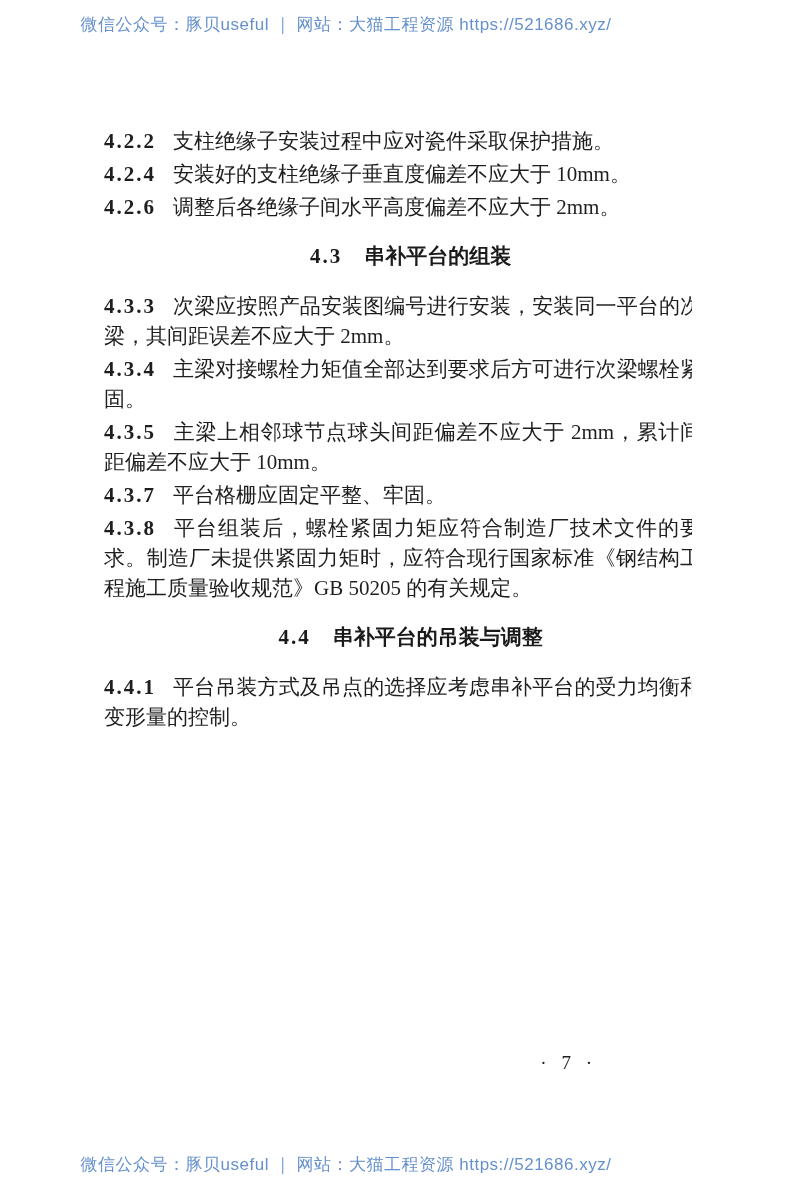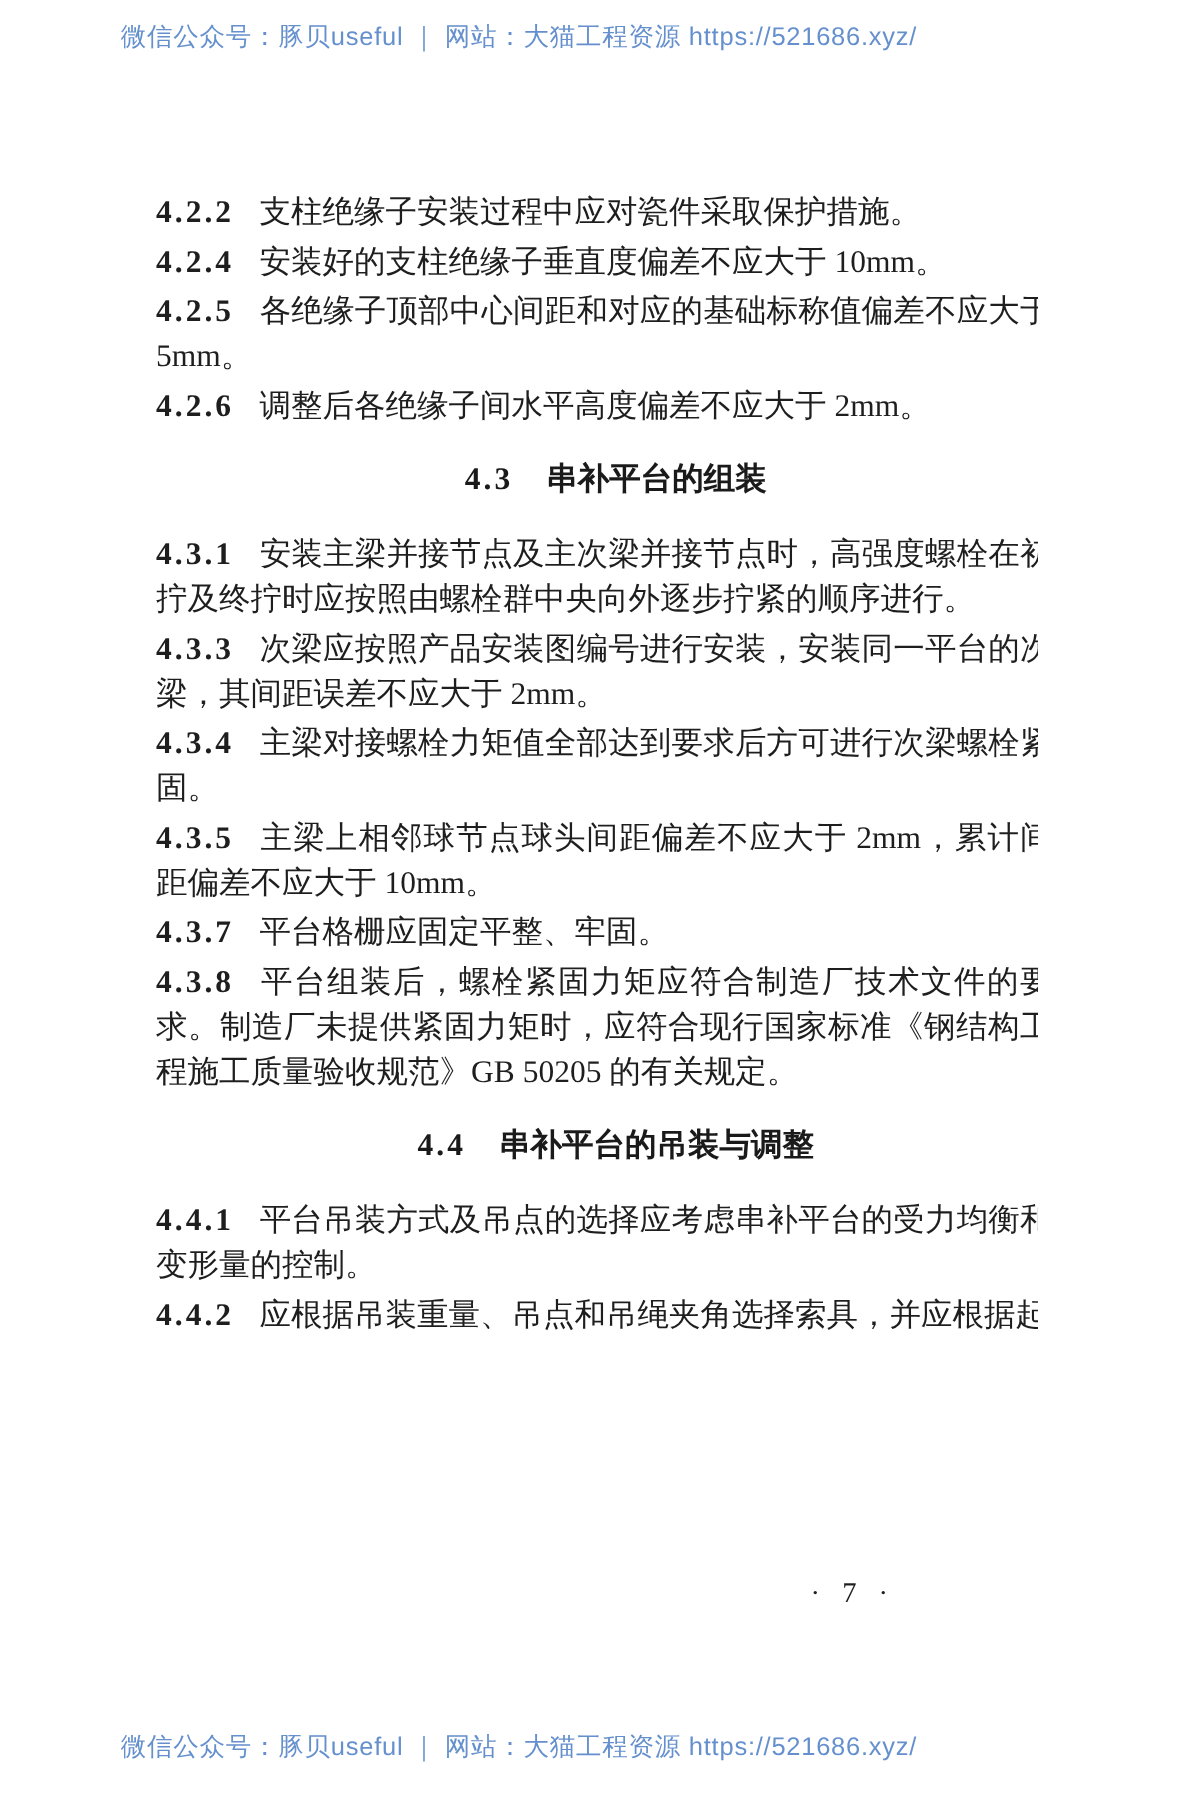--- a/index.html
+++ b/index.html
@@ -71,45 +71,42 @@
 
   <div class="watermark header">微信公众号：豚贝useful ｜ 网站：大猫工程资源 https://521686.xyz/</div>
 
   <main class="doc-body">
 
     <p class="clause"><b class="num">4.2.2</b><span class="txt">支柱绝缘子安装过程中应对瓷件采取保护措施。</span></p>
 
 
     <p class="clause"><b class="num">4.2.4</b><span class="txt">安装好的支柱绝缘子垂直度偏差不应大于 10mm。</span></p>
 
-    <p class="clause"><b class="num">4.2.5</b><span class="txt">各绝缘子顶部中心间距和对应的基础标称值偏差不应大于 5mm。</span></p>
 
     <p class="clause"><b class="num">4.2.6</b><span class="txt">调整后各绝缘子间水平高度偏差不应大于 2mm。</span></p>
 
     <h2 class="heading"><b class="hnum">4.3</b><b class="htitle">串补平台的组装</b></h2>
 
-    <p class="clause"><b class="num">4.3.1</b><span class="txt">安装主梁并接节点及主次梁并接节点时，高强度螺栓在初拧及终拧时应按照由螺栓群中央向外逐步拧紧的顺序进行。</span></p>
 
 
     <p class="clause"><b class="num">4.3.3</b><span class="txt">次梁应按照产品安装图编号进行安装，安装同一平台的次梁，其间距误差不应大于 2mm。</span></p>
 
     <p class="clause"><b class="num">4.3.4</b><span class="txt">主梁对接螺栓力矩值全部达到要求后方可进行次梁螺栓紧固。</span></p>
 
     <p class="clause"><b class="num">4.3.5</b><span class="txt">主梁上相邻球节点球头间距偏差不应大于 2mm，累计间距偏差不应大于 10mm。</span></p>
 
 
     <p class="clause"><b class="num">4.3.7</b><span class="txt">平台格栅应固定平整、牢固。</span></p>
 
     <p class="clause"><b class="num">4.3.8</b><span class="txt">平台组装后，螺栓紧固力矩应符合制造厂技术文件的要求。制造厂未提供紧固力矩时，应符合现行国家标准《钢结构工程施工质量验收规范》GB 50205 的有关规定。</span></p>
 
     <h2 class="heading"><b class="hnum">4.4</b><b class="htitle">串补平台的吊装与调整</b></h2>
 
     <p class="clause"><b class="num">4.4.1</b><span class="txt">平台吊装方式及吊点的选择应考虑串补平台的受力均衡和变形量的控制。</span></p>
 
-    <p class="clause"><b class="num">4.4.2</b><span class="txt">应根据吊装重量、吊点和吊绳夹角选择索具，并应根据起</span></p>
 
   </main>
 
   <div class="page-number">· 7 ·</div>
 
   <div class="watermark footer">微信公众号：豚贝useful ｜ 网站：大猫工程资源 https://521686.xyz/</div>
 
 </div>
 
 </body></html>

